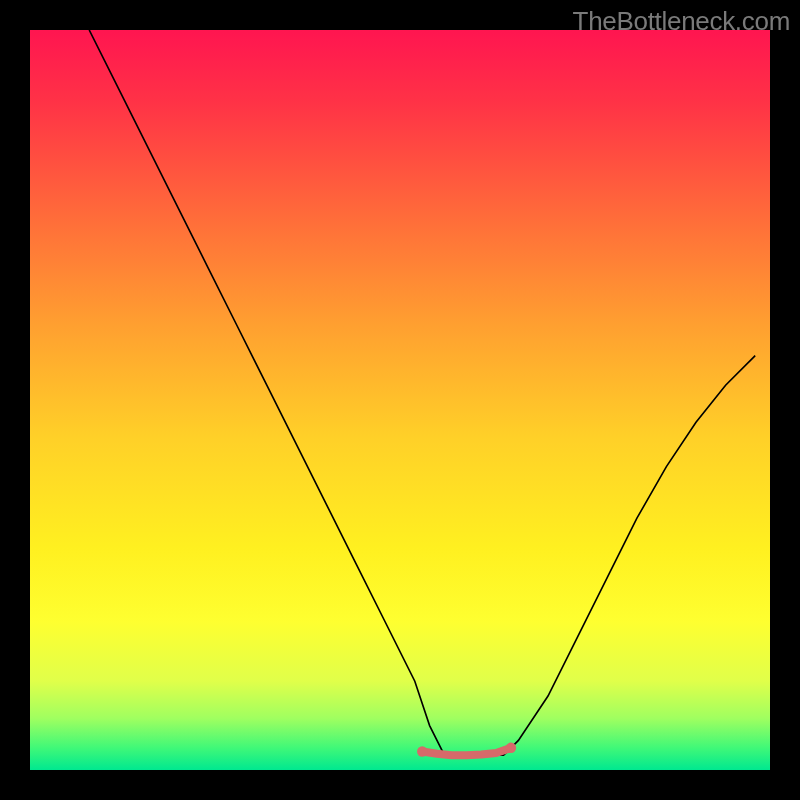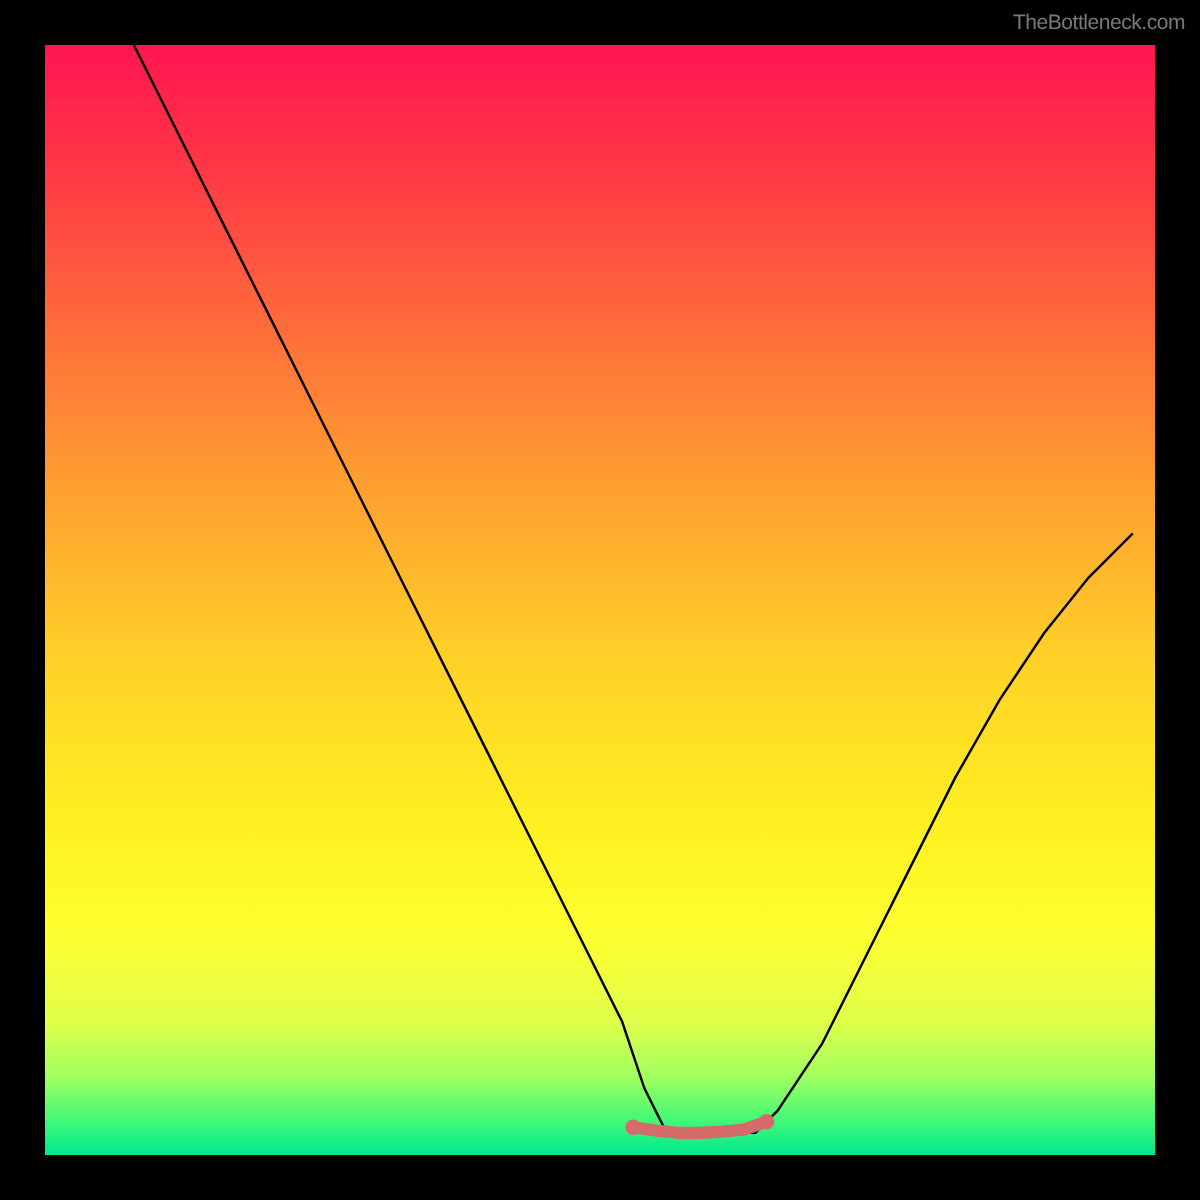--- a/index.html
+++ b/index.html
@@ -21,21 +21,21 @@
       #feff30 80%,
       #e0ff4a 88%,
       #a0ff60 93%,
       #40f878 97%,
       #00e890 100%);
   }
   .watermark {
     position: absolute;
     top: 6px;
     right: 10px;
-    font-size: 14px;
+    font-size: 26px;
     color: #7a7a7a;
     font-weight: 500;
     letter-spacing: -0.3px;
     z-index: 5;
   }
   svg.curve { position: absolute; left: 0; top: 0; width: 740px; height: 740px; z-index: 2; }
   svg.flatseg { position: absolute; left: 0; top: 0; width: 740px; height: 740px; z-index: 3; }
 </style>
 </head>
 <body>

